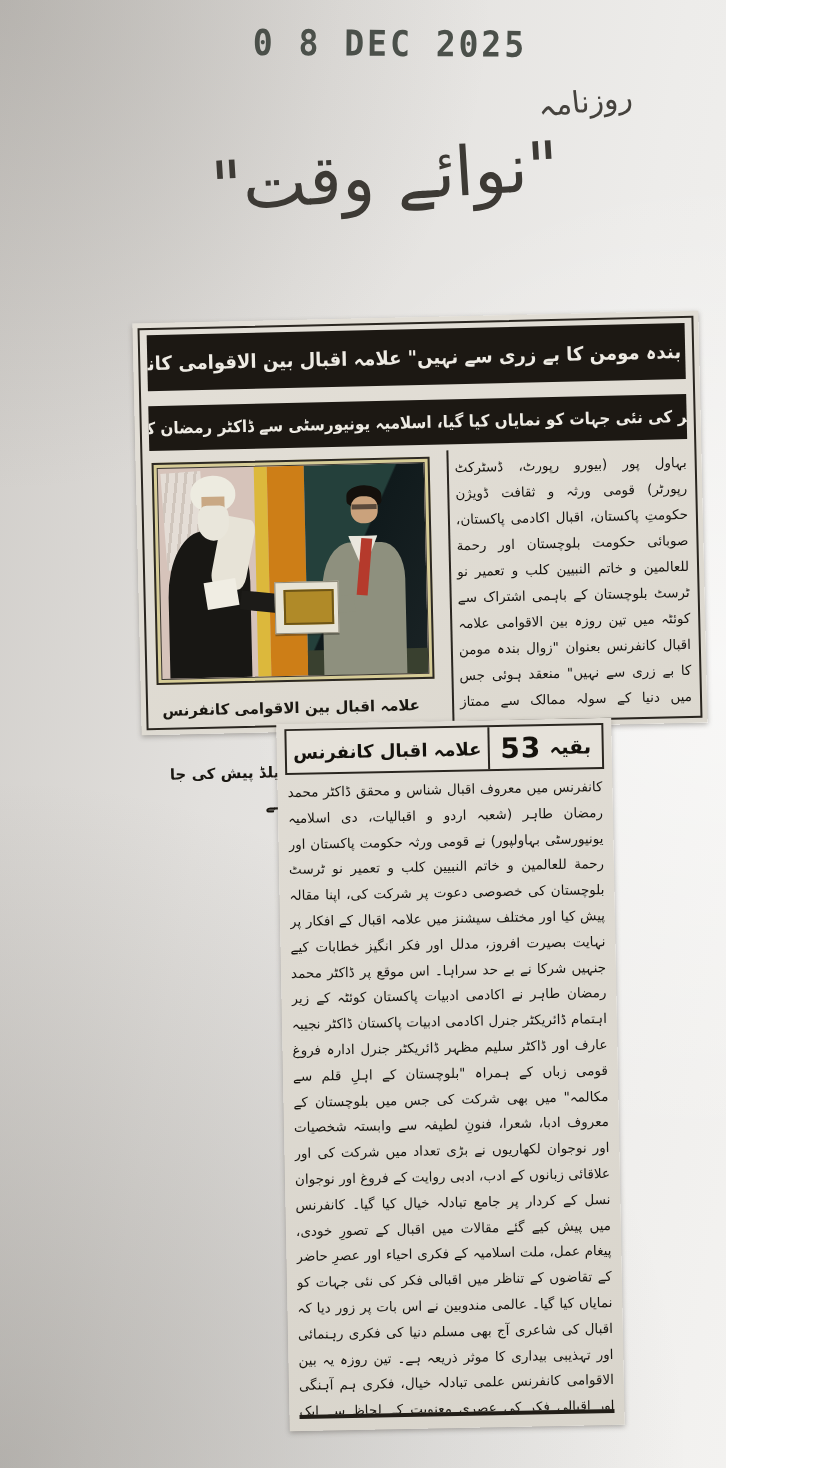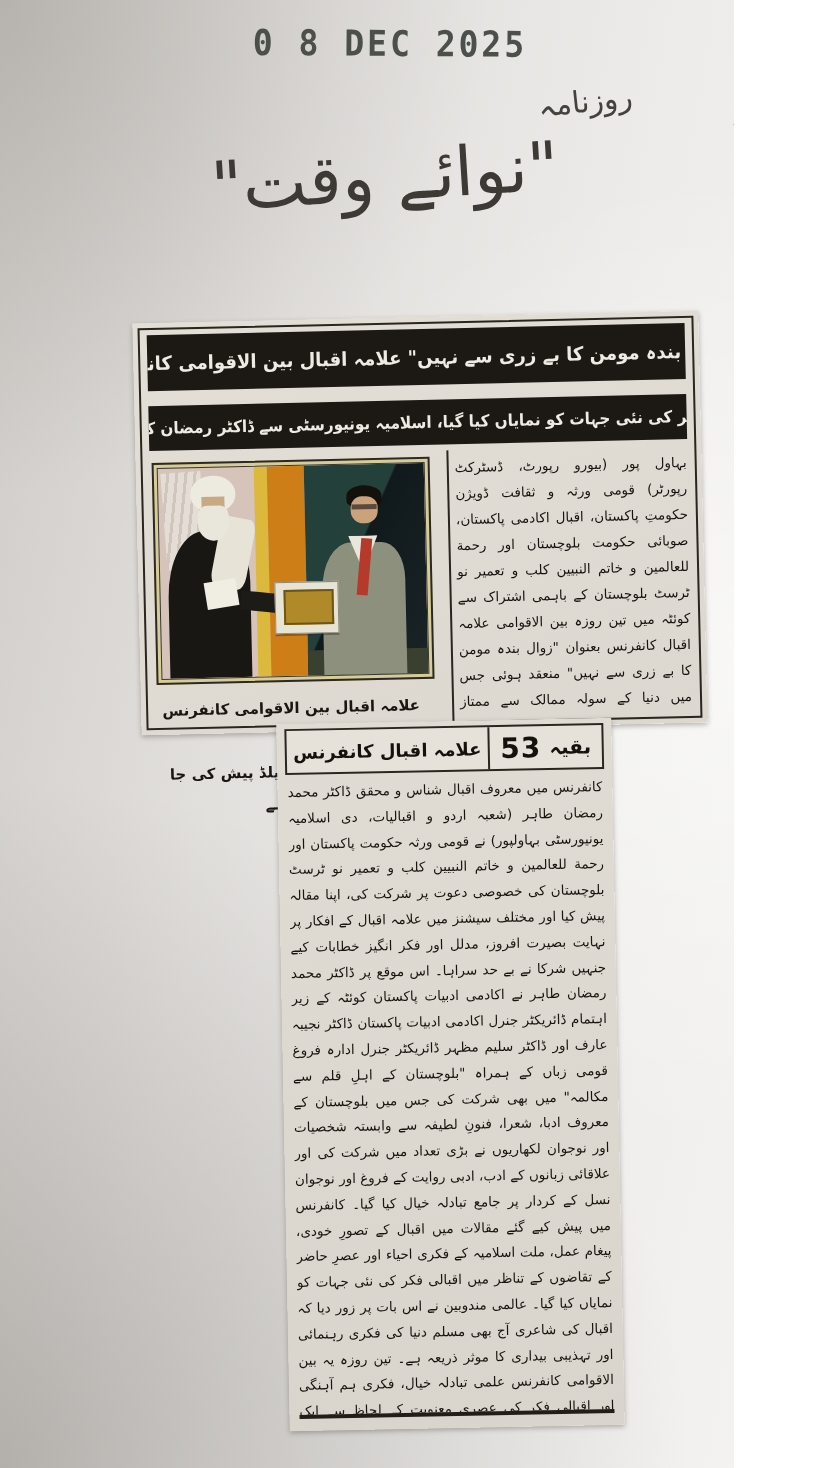--- a/index.html
+++ b/index.html
@@ -4,21 +4,20 @@
 <style>
   html,body{margin:0;padding:0;}
   .page{
     position:relative; width:726px; height:1468px; overflow:hidden;
     font-family:"DejaVu Sans", sans-serif;
     background:
       radial-gradient(circle at 0% 100%, rgba(110,106,100,.38), transparent 42%),
       radial-gradient(circle at 0% 0%, rgba(120,116,110,.28), transparent 30%),
       radial-gradient(circle at 100% 45%, rgba(255,255,255,.55), transparent 45%),
       linear-gradient(100deg,#cecbc7 0%,#e2e0dd 35%,#edecea 70%,#f3f2f0 100%);
-    padding-left: 8px;
   }
   .abs{position:absolute;}
   
   .stamp{
     left:250px; top:24px; width:280px; text-align:center;
     font-family:"DejaVu Sans Mono", monospace; font-weight:bold;
     font-size:33px; letter-spacing:3px; color:#4b504a;
     transform:rotate(.4deg) scaleY(1.08);
   }
   

